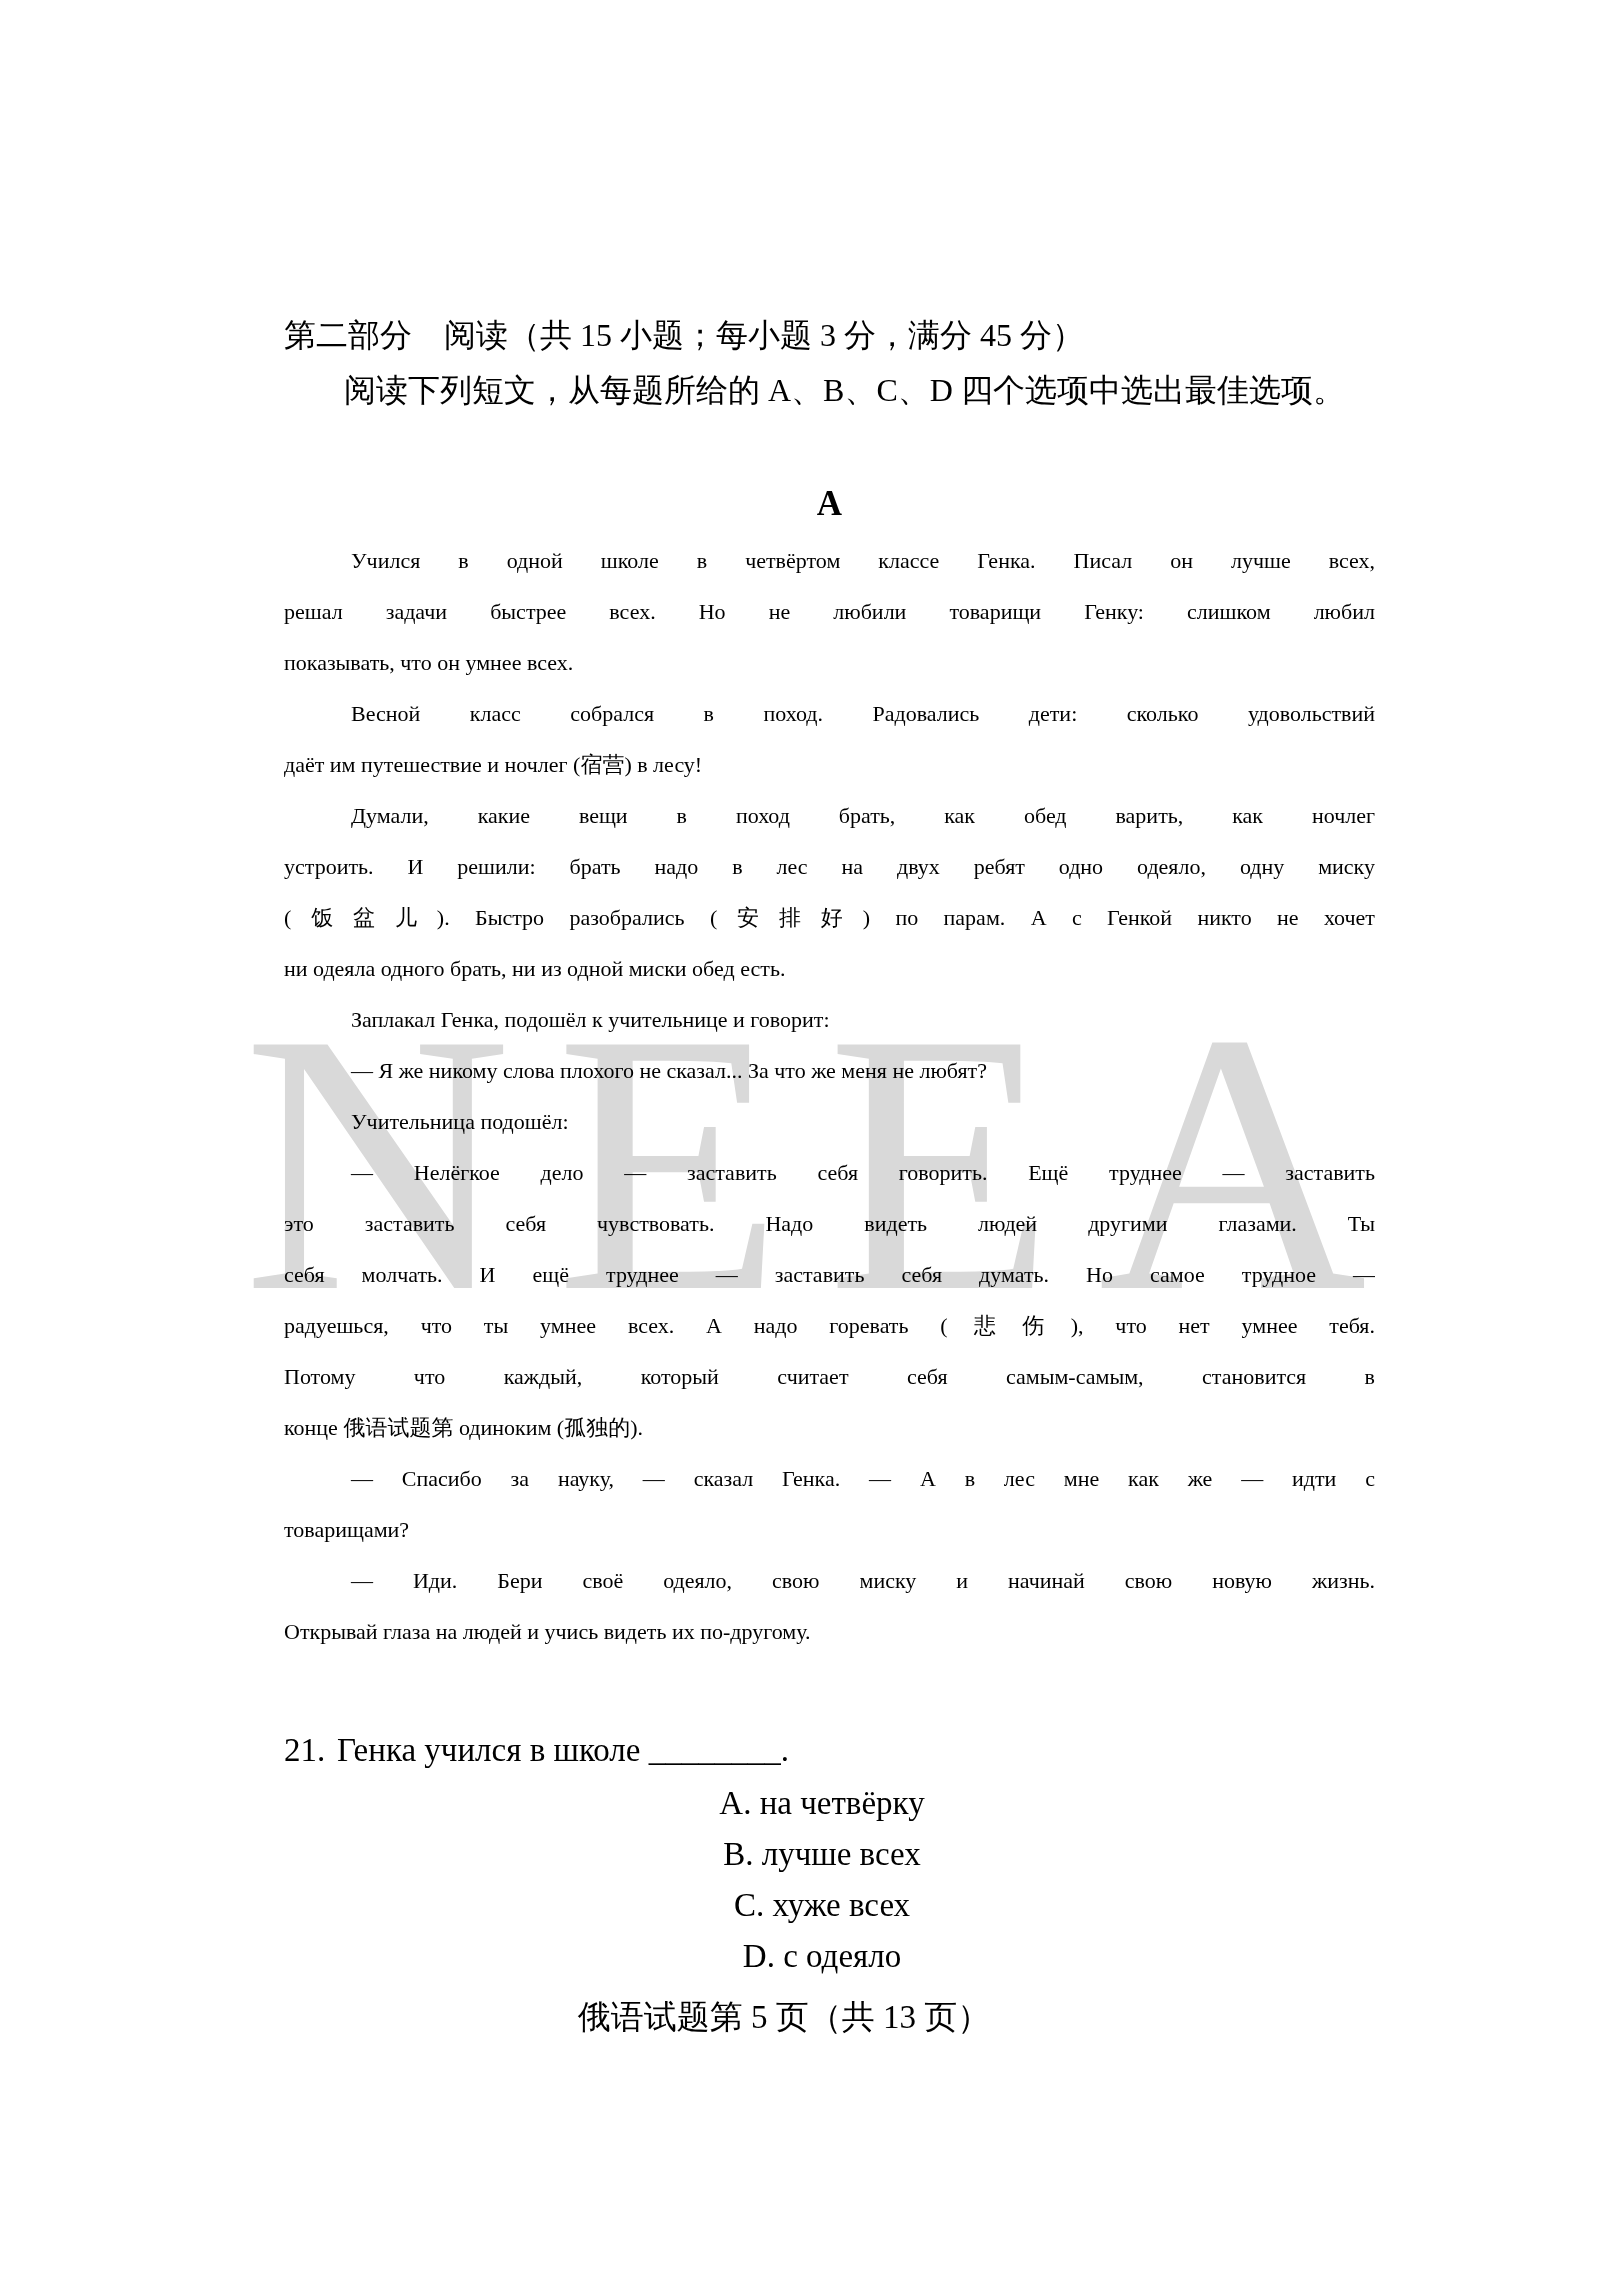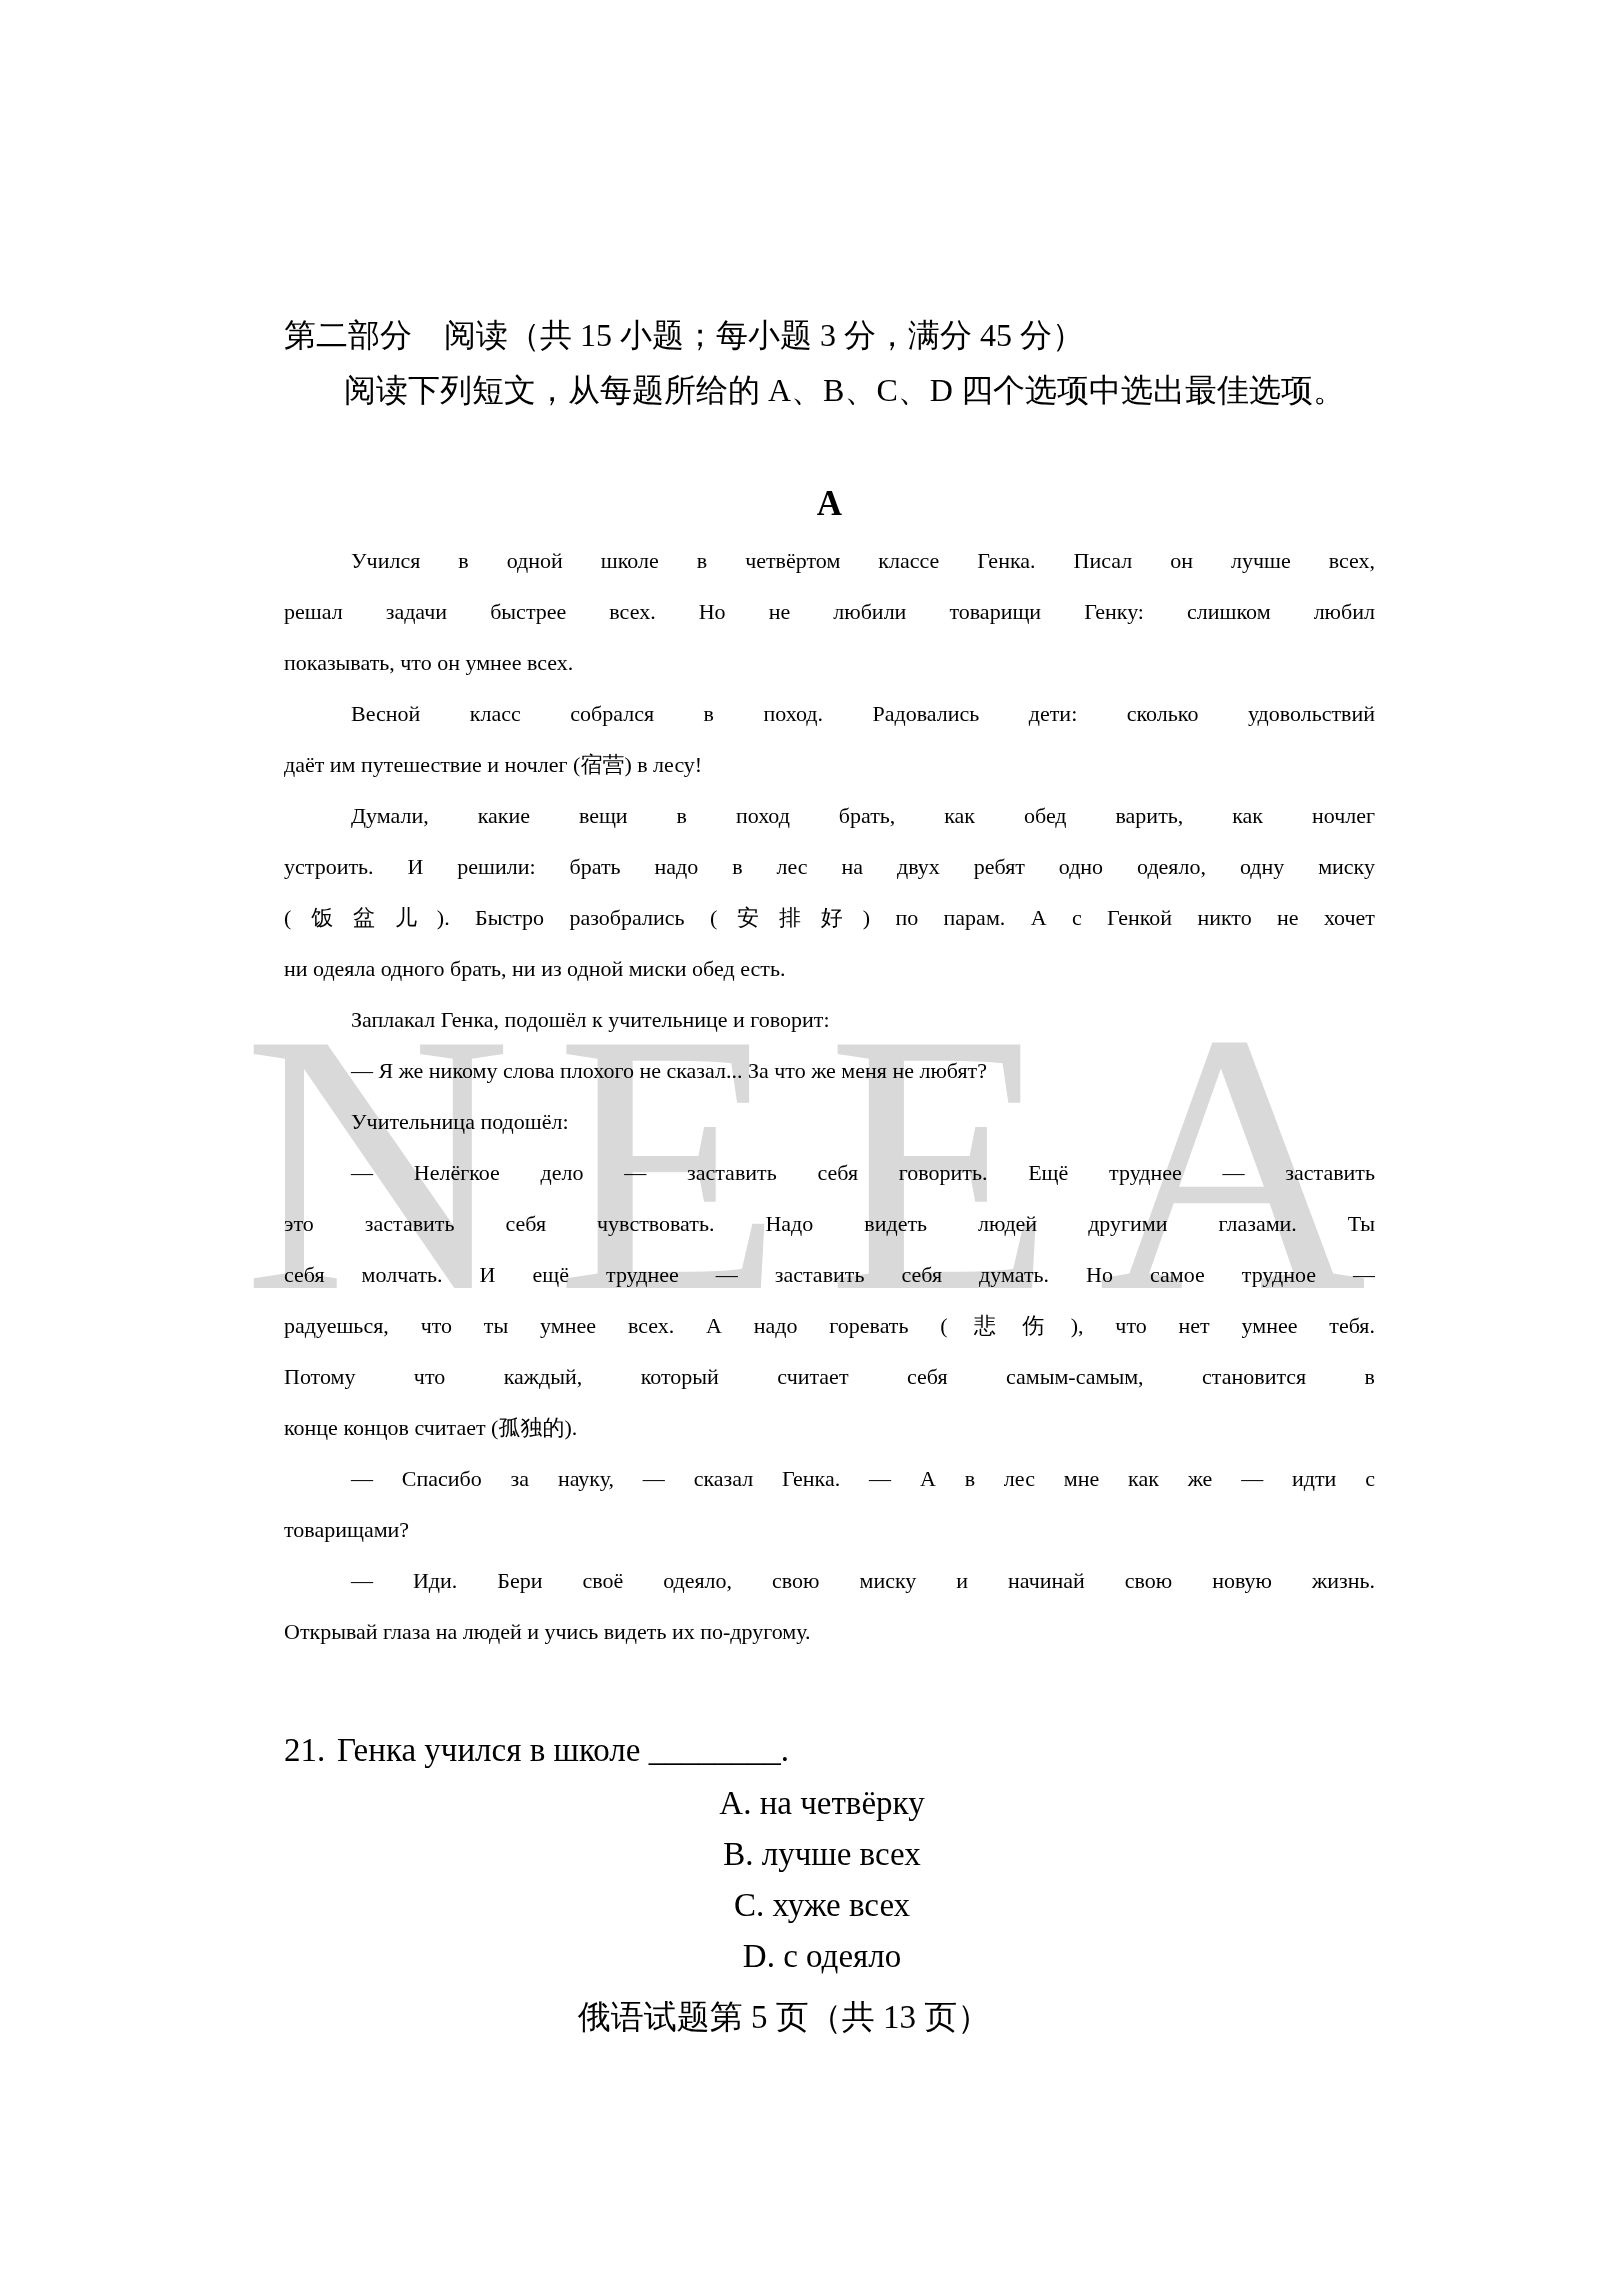--- a/index.html
+++ b/index.html
@@ -130,21 +130,21 @@
         <div class="line just">(饭盆儿). Быстро разобрались (安排好) по парам. А с Генкой никто не хочет</div>
         <div class="line">ни одеяла одного брать, ни из одной миски обед есть.</div>
         <div class="line indent">Заплакал Генка, подошёл к учительнице и говорит:</div>
         <div class="line indent">— Я же никому слова плохого не сказал... За что же меня не любят?</div>
         <div class="line indent">Учительница подошёл:</div>
         <div class="line just indent">— Нелёгкое дело — заставить себя говорить. Ещё труднее — заставить</div>
         <div class="line just">это заставить себя чувствовать. Надо видеть людей другими глазами. Ты</div>
         <div class="line just">себя молчать. И ещё труднее — заставить себя думать. Но самое трудное —</div>
         <div class="line just">радуешься, что ты умнее всех. А надо горевать (悲伤), что нет умнее тебя.</div>
         <div class="line just">Потому что каждый, который считает себя самым-самым, становится в</div>
-        <div class="line">конце концов считает (孤独的).</div>
+        <div class="line">конце 俄语试题第 одиноким (孤独的).</div>
         <div class="line just indent">— Спасибо за науку, — сказал Генка. — А в лес мне как же — идти с</div>
         <div class="line">товарищами?</div>
         <div class="line just indent">— Иди. Бери своё одеяло, свою миску и начинай свою новую жизнь.</div>
         <div class="line">Открывай глаза на людей и учись видеть их по-другому.</div>
       </div>
 
     <div class="question">
       <span class="q-num">21.</span><span>Генка учился в школе ________.</span>
     </div>
 

